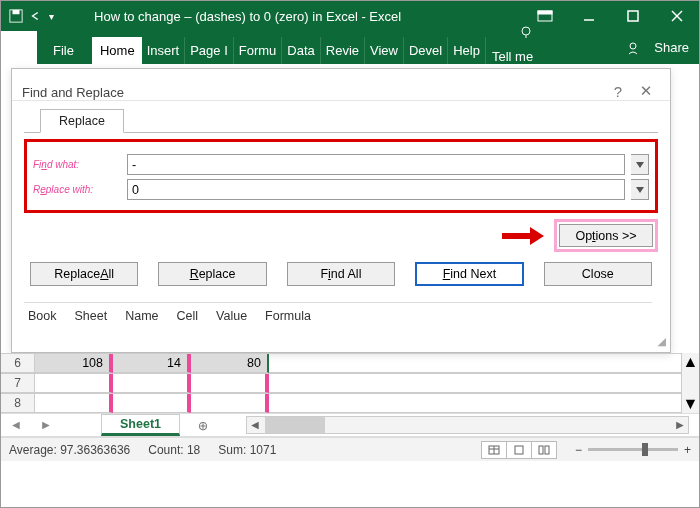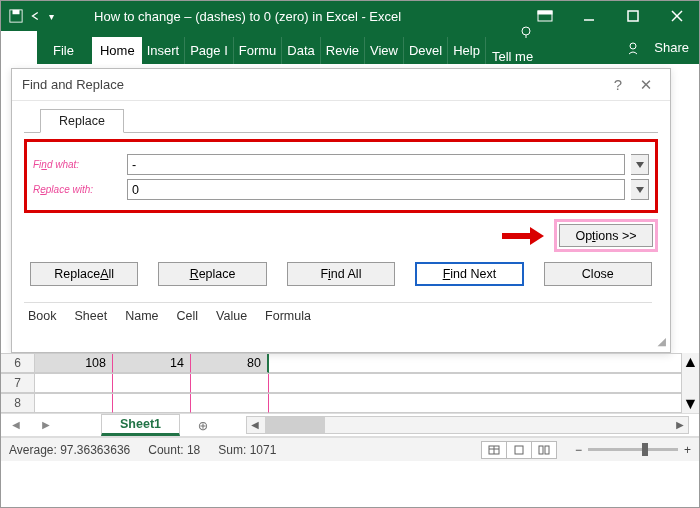--- a/index.html
+++ b/index.html
@@ -18,21 +18,21 @@
   
   .ribbon { height: 33px; background: #0e6938; display: flex; align-items: flex-end; color: #fff; font-size: 13px; position: relative; margin-left: 36px; }
   .rtab { padding: 7px 5px 7px 5px; cursor: default; border-right: 1px solid rgba(255,255,255,0.15); line-height: 1; }
   .rtab:first-child { padding-left: 16px; padding-right: 18px; border-right: none; }
   .rtab.active { background: #fff; color: #000000; padding-left: 8px; padding-right: 6px; }
   .rb-lamp { margin-left: 6px; display: flex; align-items: flex-end; gap: 10px; font-size: 13px; flex-direction: column; }
   .rb-share { position: absolute; right: 10px; top: 0; height: 100%; display: flex; align-items: center; gap: 14px; font-size: 13px; }
 
   
   .dialog { margin: 4px 10px 0 10px; width: 660px; border: 1px solid #bcbcbc; background: #fff; box-shadow: 0 2px 8px rgba(0,0,0,0.12); }
-  .dlg-title { height: 32px; display: flex; align-items: center; padding: 0 10px; color: #444; font-size: 13px; border-bottom: 1px solid #e6e6e6; }
+  .dlg-title { height: 32px; display: flex; align-items: flex-end; padding: 0 10px; color: #444; font-size: 13px; border-bottom: 1px solid #e6e6e6; }
   .dlg-tspacer { flex: 1; }
   .dlg-help, .dlg-close { width: 28px; text-align: center; color: #777; font-size: 15px; }
 
   .dlg-tabs { display: flex; padding: 8px 12px 0 28px; gap: 2px; }
   .dtab { padding: 4px 18px; font-size: 12.5px; border: 1px solid transparent; color: #222; }
   .dtab .ul { text-decoration: underline; }
   .dtab.active { border: 1px solid #bbb; border-bottom: 1px solid #fff; background: #fff; position: relative; z-index: 2; }
   .dtab-line { height: 1px; background: #bbb; margin: -1px 12px 0 12px; }
 
   .redbox { margin: 6px 12px 4px 12px; border: 3px solid #d90000; padding: 8px 6px 6px 6px; }
@@ -55,21 +55,21 @@
   .dlg-btn.primary { border: 2px solid #1a62c6; background: #fff; }
 
   .headers { display: flex; gap: 0; margin: 0 18px 10px 12px; font-size: 12.5px; color: #333; border-top: 1px solid #ddd; padding-top: 4px; }
   .headers span { padding: 2px 14px 2px 4px; }
 
   .dlg-resize { text-align: right; padding: 0 4px 4px 0; color: #aaa; font-size: 11px; }
 
   
   .sheet-strip { display: flex; height: 20px; align-items: stretch; border-top: 1px solid #ccc; position: relative; }
   .rowhdr { width: 34px; border-right: 1px solid #ccc; border-bottom: 1px solid #ccc; font-size: 12px; color: #555; display: flex; align-items: center; justify-content: center; background: #f3f3f3; }
-  .cell { border-right: 1px solid #ec4899; border-bottom: 1px solid #ccc; font-size: 12.5px; text-align: right; padding: 0 6px; display: flex; align-items: center; justify-content: flex-end; }
+  .cell { border-right: 4px solid #ec4899; border-bottom: 1px solid #ccc; font-size: 12.5px; text-align: right; padding: 0 6px; display: flex; align-items: center; justify-content: flex-end; }
   .cell.sel { background: #dcdcdc; }
   .vsb { position: absolute; right: 0; top: 0; width: 18px; bottom: 0; border-left: 1px solid #ccc; background: #f3f3f3; display: flex; flex-direction: column; align-items: center; justify-content: flex-start; }
   .vsb .arr { width: 100%; height: 18px; display: flex; align-items: center; justify-content: center; }
 
   
   .tabsbar { height: 24px; display: flex; align-items: center; background: #fff; border-top: 1px solid #ddd; border-bottom: 1px solid #ddd; font-size: 12.5px; }
   .navarr { width: 30px; display: flex; justify-content: center; color: #888; }
   .stab { padding: 2px 18px; border: 1px solid #ccc; border-bottom: 3px solid #217346; margin-left: 40px; font-weight: 600; color: #217346; background: #fff; }
   .addtab { width: 26px; height: 20px; display: flex; align-items: center; justify-content: center; margin-left: 10px; color: #777; border: 1px solid transparent; }
   .hsb { flex: 1; height: 18px; margin: 0 10px 0 30px; border: 1px solid #ccc; display: flex; align-items: center; position: relative; background: #f3f3f3; }

